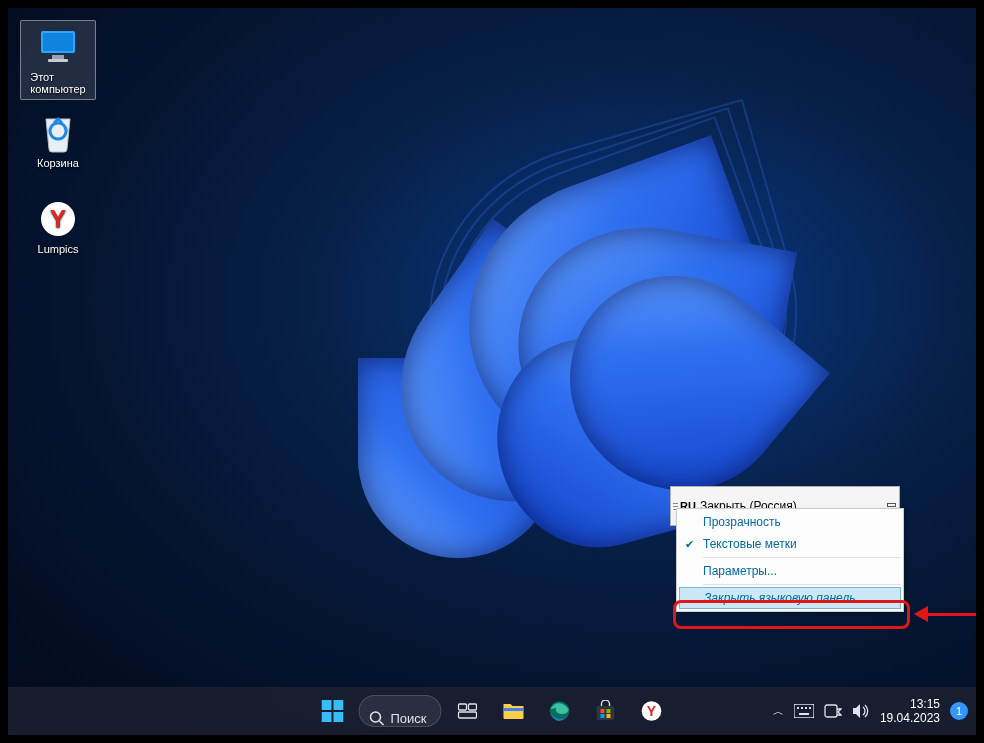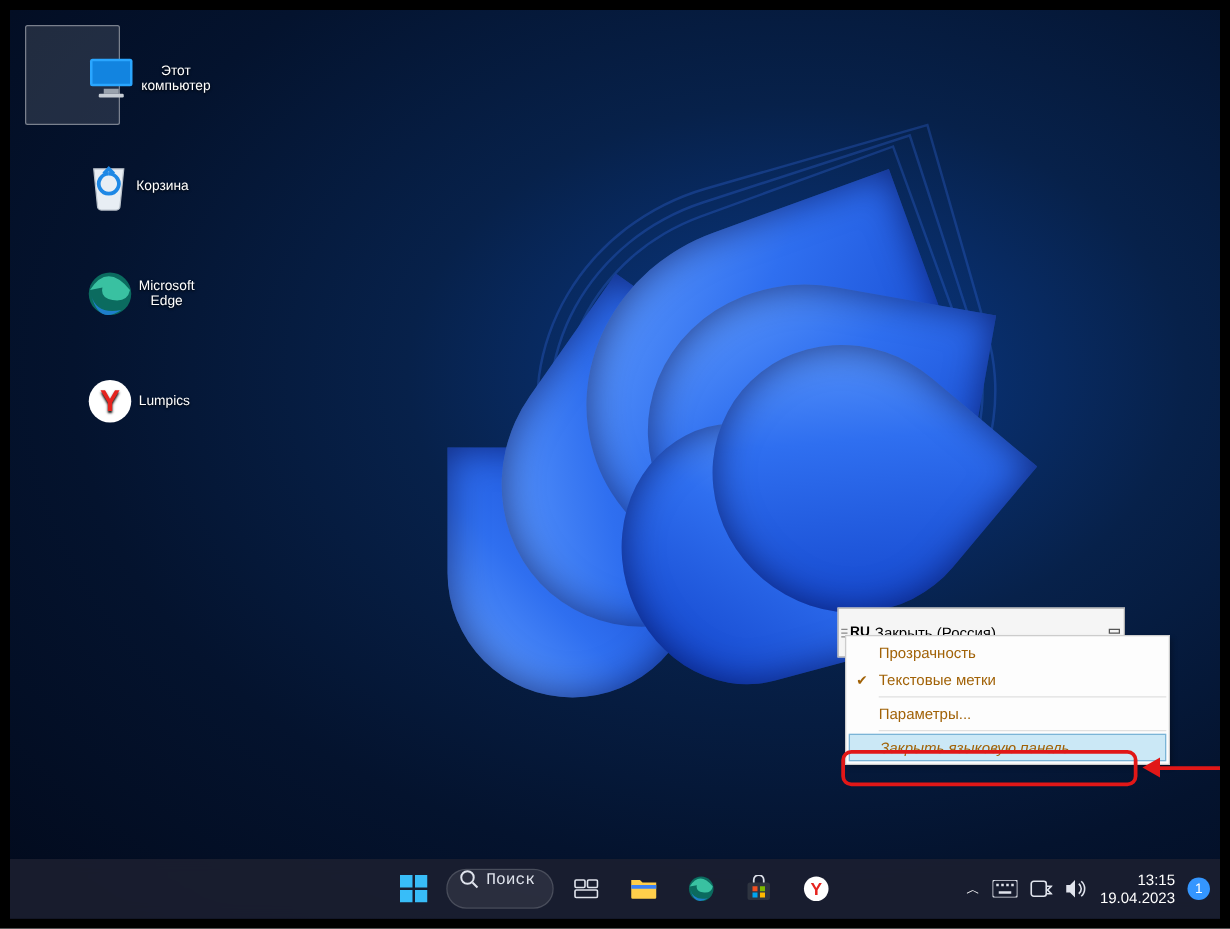--- a/index.html
+++ b/index.html
@@ -21,51 +21,51 @@
 .p4{left:110px;top:200px;width:240px;height:230px;transform:rotate(-55deg)}
 .p5{left:200px;top:280px;width:210px;height:190px;transform:rotate(75deg)}
 .p6{left:70px;top:290px;width:200px;height:200px;transform:rotate(-90deg)}
 .ring{position:absolute;border:2px solid rgba(60,120,255,.25);border-radius:50% 0 50% 50%}
 .r1{left:160px;top:95px;width:330px;height:310px;transform:rotate(-20deg)}
 .r2{left:150px;top:85px;width:350px;height:330px;transform:rotate(-18deg)}
 .r3{left:140px;top:75px;width:370px;height:350px;transform:rotate(-16deg)}
 
 
 .dicons { position:absolute; left:12px; top:12px; width:80px; }
-.dicon { width:76px; height:80px; display:flex; flex-direction:row; align-items:center; justify-content:flex-start; gap:4px; padding-top:6px; margin-bottom:6px; color:#fff; font-size:11px; text-align:center; text-shadow:0 1px 2px #000; border:1px solid transparent; border-radius:2px;padding-left:48px; }
+.dicon { width:76px; height:80px; display:flex; flex-direction:column; align-items:center; justify-content:flex-start; gap:4px; padding-top:6px; margin-bottom:6px; color:#fff; font-size:11px; text-shadow:0 1px 2px #000; border:1px solid transparent; border-radius:2px; }
 .dicon.selected { background:rgba(255,255,255,.12); border-color:rgba(255,255,255,.4); }
 .dicon .ic { width:40px; height:40px; display:flex; align-items:center; justify-content:center; }
 
 
 .langbar { position:absolute; left:662px; top:478px; width:230px; height:40px; background:#f5f5f5; border:1px solid #b0b0b0; display:flex; align-items:center; font-size:12px; }
 .langbar .grip{width:9px;height:100%;display:flex;flex-direction:column;justify-content:center;gap:2px;padding-left:2px}
 .langbar .grip span{width:5px;height:1px;background:#888}
 .langbar .code{font-weight:600;margin-right:4px;font-size:11px}
 .langbar .name{flex:1}
 .langbar .opt{width:16px;display:flex;flex-direction:column;align-items:center;gap:1px}
 .langbar .opt span{width:9px;height:1px;background:#555}
 .langbar .opt span:first-child{height:4px;border:1px solid #555;background:none}
 
 
-.ctxmenu { position:absolute; left:668px; top:500px; width:260px; background:#fdfdfd; border:1px solid #ccc; box-shadow:2px 2px 4px rgba(0,0,0,.25); font-size:12px; color:#a16207; padding:2px; }
+.ctxmenu { position:absolute; left:668px; top:500px; width:228px; background:#fdfdfd; border:1px solid #ccc; box-shadow:2px 2px 4px rgba(0,0,0,.25); font-size:12px; color:#0369a1; padding:2px; }
 .ctxitem { display:flex; align-items:center; height:22px; padding-left:24px; position:relative; }
 .ctxitem.hl { background:#cbe8f6; border:1px solid #7bb4d6;font-style:italic; }
 .ctxitem .check { position:absolute; left:6px; font-size:11px; }
 .ctxsep { height:1px; background:#e0e0e0; margin:2px 0 2px 24px; }
 
 .redbox { position:absolute; left:665px; top:592px; width:237px; height:29px; border:3px solid #e11717; border-radius:8px; pointer-events:none; }
 .arrow { position:absolute; left:906px; top:601px; width:64px; height:10px; }
 .arrow .line{position:absolute;left:12px;top:4px;width:52px;height:3px;background:#e11717}
 .arrow .head{position:absolute;left:0;top:-3px;width:0;height:0;border-right:14px solid #e11717;border-top:8px solid transparent;border-bottom:8px solid transparent}
 
 
 .taskbar { position:absolute; left:0; right:0; bottom:0; height:48px; background:rgba(28,32,48,.85); backdrop-filter:blur(6px); display:flex; align-items:center; color:#fff; }
 .tb-center { position:absolute; left:50%; transform:translateX(-50%); display:flex; align-items:center; gap:6px; }
 .tb-btn { width:40px; height:40px; display:flex; align-items:center; justify-content:center; border-radius:4px; }
-.search { display:flex; align-items:flex-start; gap:6px; background:rgba(255,255,255,.08); border:1px solid rgba(255,255,255,.15); border-radius:20px; height:32px; padding:0 14px 0 10px; font-size:13px; color:#dfe3ec;font-family:Liberation Mono, monospace; }
+.search { display:flex; align-items:flex-end; gap:6px; background:rgba(255,255,255,.08); border:1px solid rgba(255,255,255,.15); border-radius:20px; height:32px; padding:0 14px 0 10px; font-size:13px; color:#dfe3ec; }
 .tray { position:absolute; right:8px; display:flex; align-items:center; gap:10px; font-size:12px; }
 .tray .clock{text-align:right; line-height:14px}
 .tray .badge{width:18px;height:18px;border-radius:50%;background:#3496ff;color:#fff;display:flex;align-items:center;justify-content:center;font-size:11px}
 .tray .chev{font-size:11px}
 
 svg { display:block }
 </style>
 </head>
 <body>
 
@@ -103,31 +103,20 @@
               <path d="M6 6 h24 l-3 30 a3 3 0 0 1 -3 3 h-12 a3 3 0 0 1 -3 -3 z" fill="#e8eef4" stroke="#b8c0c9"></path>
               <path d="M18 10 a8 8 0 1 0 .1 0" fill="none" stroke="#1e88e5" stroke-width="3"></path>
               <path d="M14 10 l4 -4 4 4" fill="none" stroke="#1e88e5" stroke-width="3"></path>
             </svg>
       </span>
       <span>Корзина</span>
     </div>
     <div class="dicon">
       <span class="ic">
         <svg width="38" height="38" viewBox="0 0 38 38">
-              <circle cx="19" cy="19" r="17" fill="#0b6b5f"></circle>
-              <path d="M3 16 q14 -22 32 0 q-2 10 -14 8 q-10 -2 -8 -10" fill="#39c1a1"></path>
-              <path d="M4 20 q4 16 24 12 q-18 12 -24 -12" fill="#1e7ecb"></path>
-            </svg>
-      </span>
-      <span style="white-space:pre-line">Microsoft
-Edge</span>
-    </div>
-    <div class="dicon">
-      <span class="ic">
-        <svg width="38" height="38" viewBox="0 0 38 38">
               <circle cx="19" cy="19" r="17" fill="#fff"></circle>
               <text x="19" y="27" text-anchor="middle" font-size="24" font-weight="700" fill="#e6231e" font-family="Arial">Y</text>
             </svg>
       </span>
       <span>Lumpics</span>
     </div>
   </div>
 
   <div class="langbar">
     <div class="grip">

